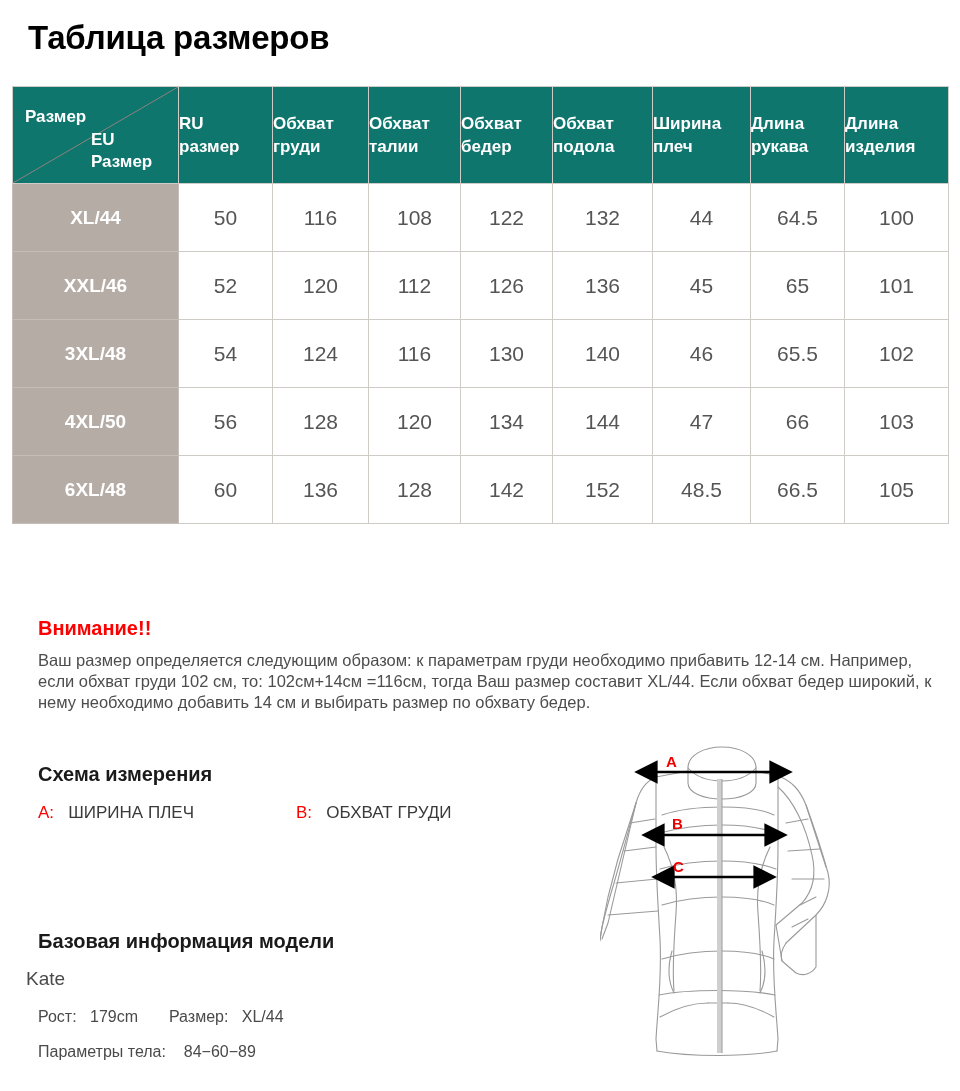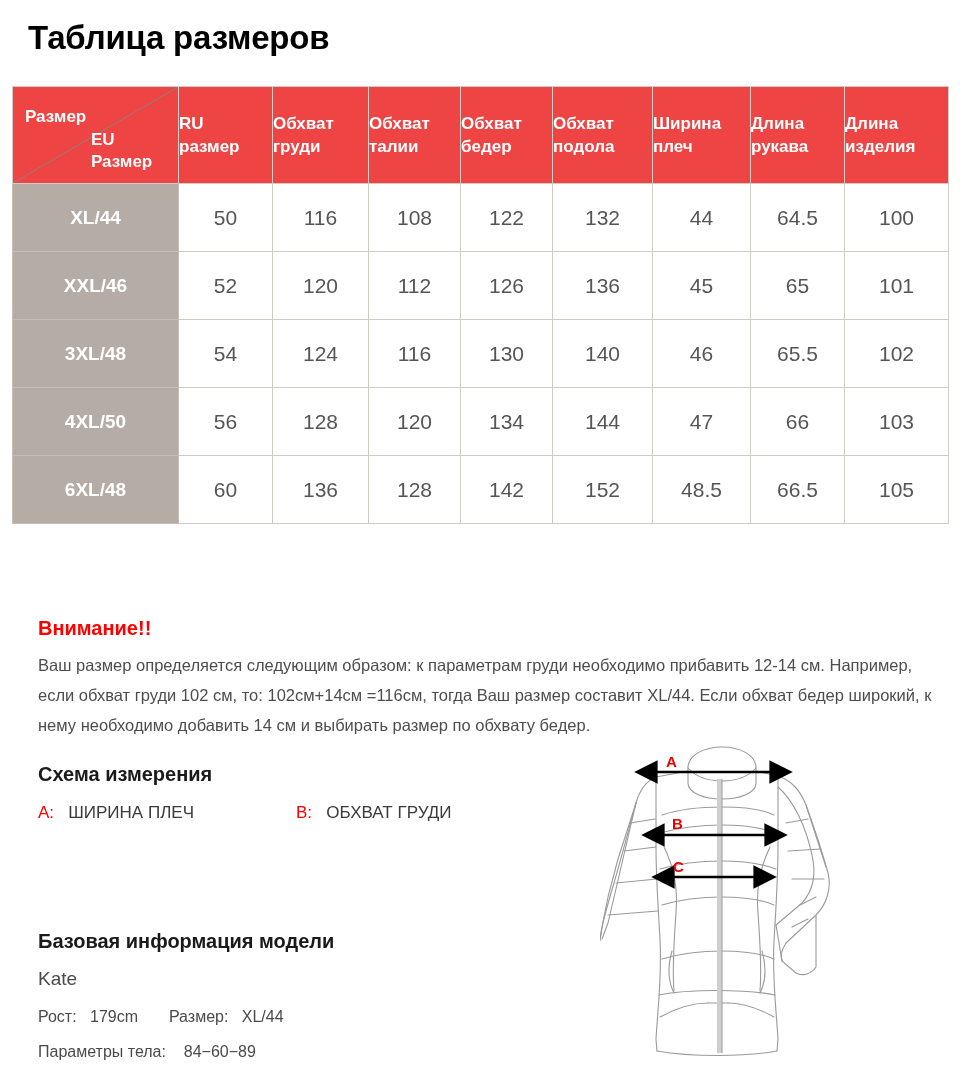--- a/index.html
+++ b/index.html
@@ -41,21 +41,21 @@
     table-layout: fixed;
   }
   table.size-table th,
   table.size-table td {
     border: 1px solid #cfcbc7;
     padding: 0;
     margin: 0;
   }
   
   thead th {
-    background: #ef4444;
+    background: #0f766e;
     color: #ffffff;
     font-size: 17px;
     font-weight: bold;
     height: 97px;
     vertical-align: middle;
     text-align: left;
     padding-left: 12px;
     line-height: 23px;
     box-sizing: border-box;
     border-color: #bfb6b0;
@@ -120,21 +120,21 @@
     font-size: 20px;
     font-weight: bold;
     color: #ff0000;
   }
   .attention-text {
     position: absolute;
     left: 38px;
     top: 650px;
     width: 905px;
     font-size: 16.5px;
-    line-height: 30px;
+    line-height: 21px;
     color: #4d4d4d;
   }
 
   
   .scheme-heading {
     position: absolute;
     left: 38px;
     top: 763px;
     font-size: 20px;
     font-weight: bold;
@@ -168,21 +168,21 @@
   .model-heading {
     position: absolute;
     left: 38px;
     top: 930px;
     font-size: 20px;
     font-weight: bold;
     color: #1a1a1a;
   }
   .model-name {
     position: absolute;
-    left: 38px;
+    left: 26px;
     top: 968px;
     font-size: 19px;
     color: #4a4a4a;
   }
   .model-line1 {
     position: absolute;
     left: 38px;
     top: 1008px;
     font-size: 16px;
     color: #4a4a4a;

